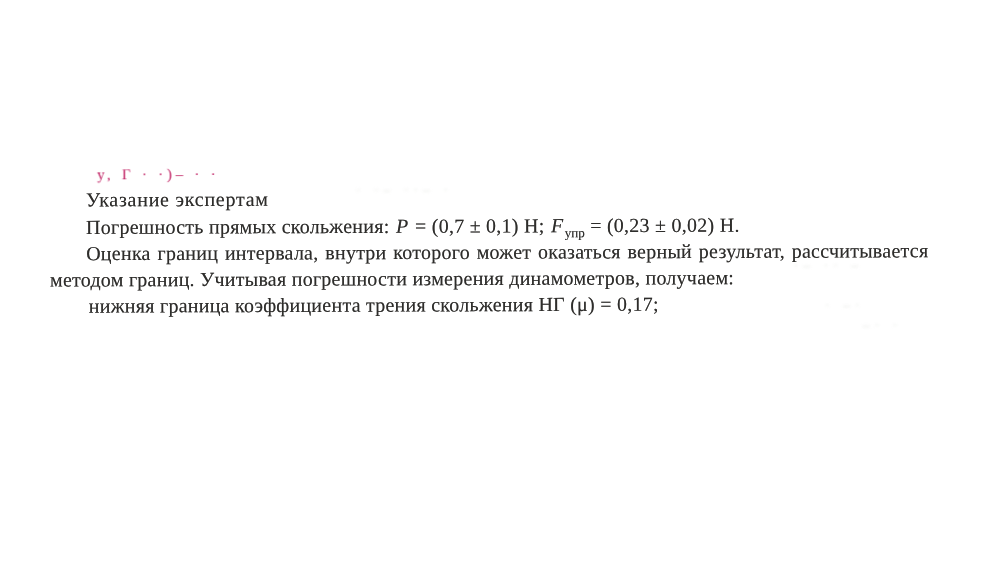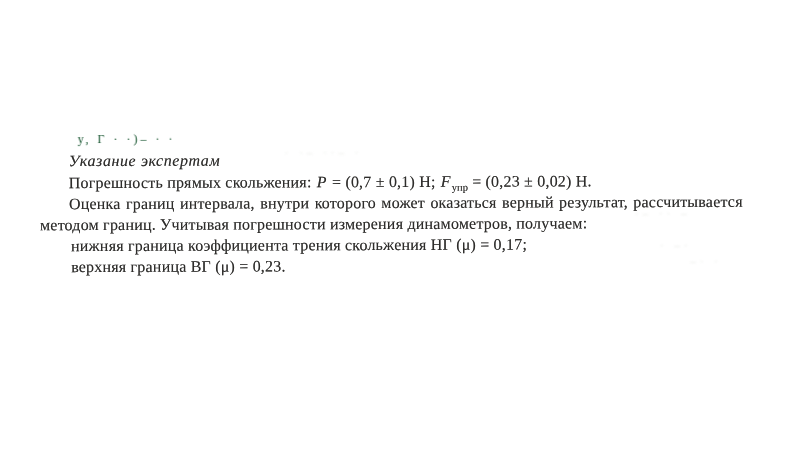--- a/index.html
+++ b/index.html
@@ -24,42 +24,41 @@
   }
   .line {
     position: absolute;
     font-size: 16px;
     line-height: 20px;
     white-space: nowrap;
     letter-spacing: 0.2px;
     text-shadow: 0 0 0.45px rgba(40, 40, 40, 0.55);
   }
   .heading {
-    font-style: italic;
     letter-spacing: 0.6px;
   }
   .formula-var {
     font-style: italic;
     padding: 0 1px;
   }
   .formula-sub {
     font-size: 10.5px;
     vertical-align: -4px;
     letter-spacing: 0;
     text-align: right;
   }
   .wide {
     word-spacing: 1.2px;
   }
   .faded-fragment {
     position: absolute;
     left: 78px;
     top: 131px;
     font-size: 12px;
-    color: #14532d;
+    color: #be185d;
     letter-spacing: 3px;
     white-space: nowrap;
     filter: blur(0.4px);
     text-shadow: none;
   }
   .bleed-smudge {
     position: absolute;
     font-size: 11px;
     color: rgba(150, 160, 140, 0.30);
     letter-spacing: 4px;
@@ -89,16 +88,15 @@
     <div class="line heading" style="left:69px; top:150px;">Указание экспертам</div>
 
     <div class="line" style="left:69px; top:172px;">
       <span>Погрешность прямых скольжения: </span><span class="formula-var">P</span><span> = (0,7 ± 0,1) Н; </span><span class="formula-var">F</span><span class="formula-sub">упр</span><span> = (0,23 ± 0,02) Н.</span>
     </div>
 
     <div class="line wide" style="left:69px; top:193px;">Оценка границ интервала, внутри которого может оказаться верный результат, рассчитывается</div>
     <div class="line" style="left:40px; top:214px;">методом границ. Учитывая погрешности измерения динамометров, получаем:</div>
 
     <div class="line" style="left:71px; top:235px;">нижняя граница коэффициента трения скольжения НГ (μ) = 0,17;</div>
-    <div class="line" style="left:71px; top:256px;">верхняя граница ВГ (μ) = 0,23.</div>
 
   </div>
 </div>
 
 </body></html>

